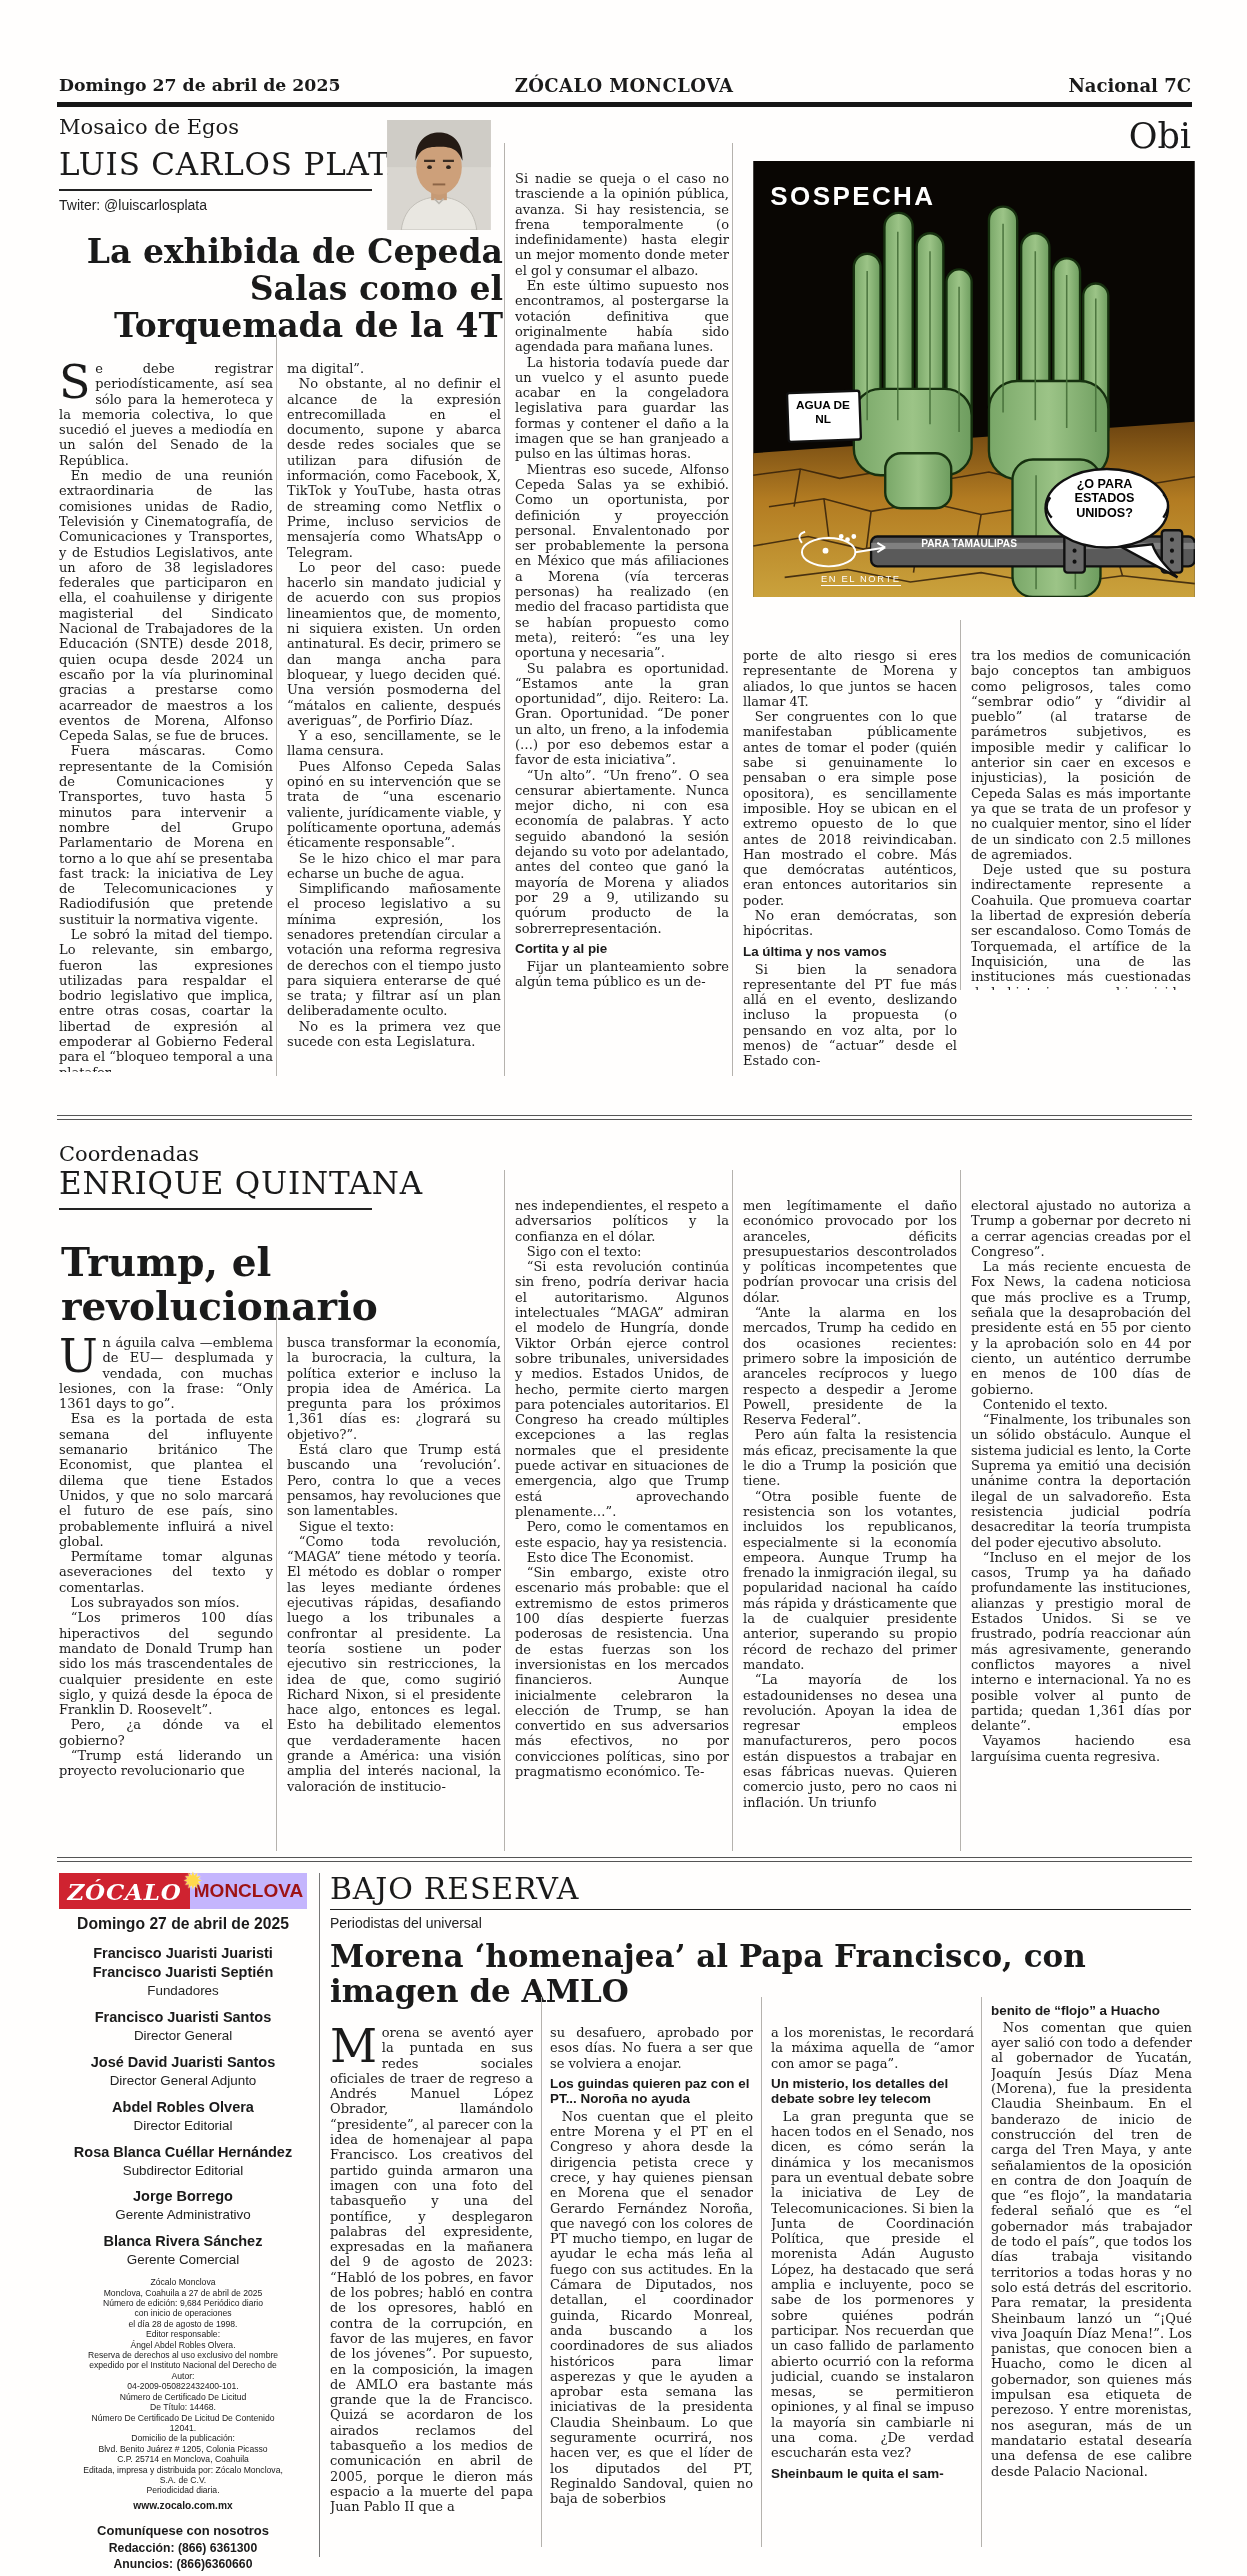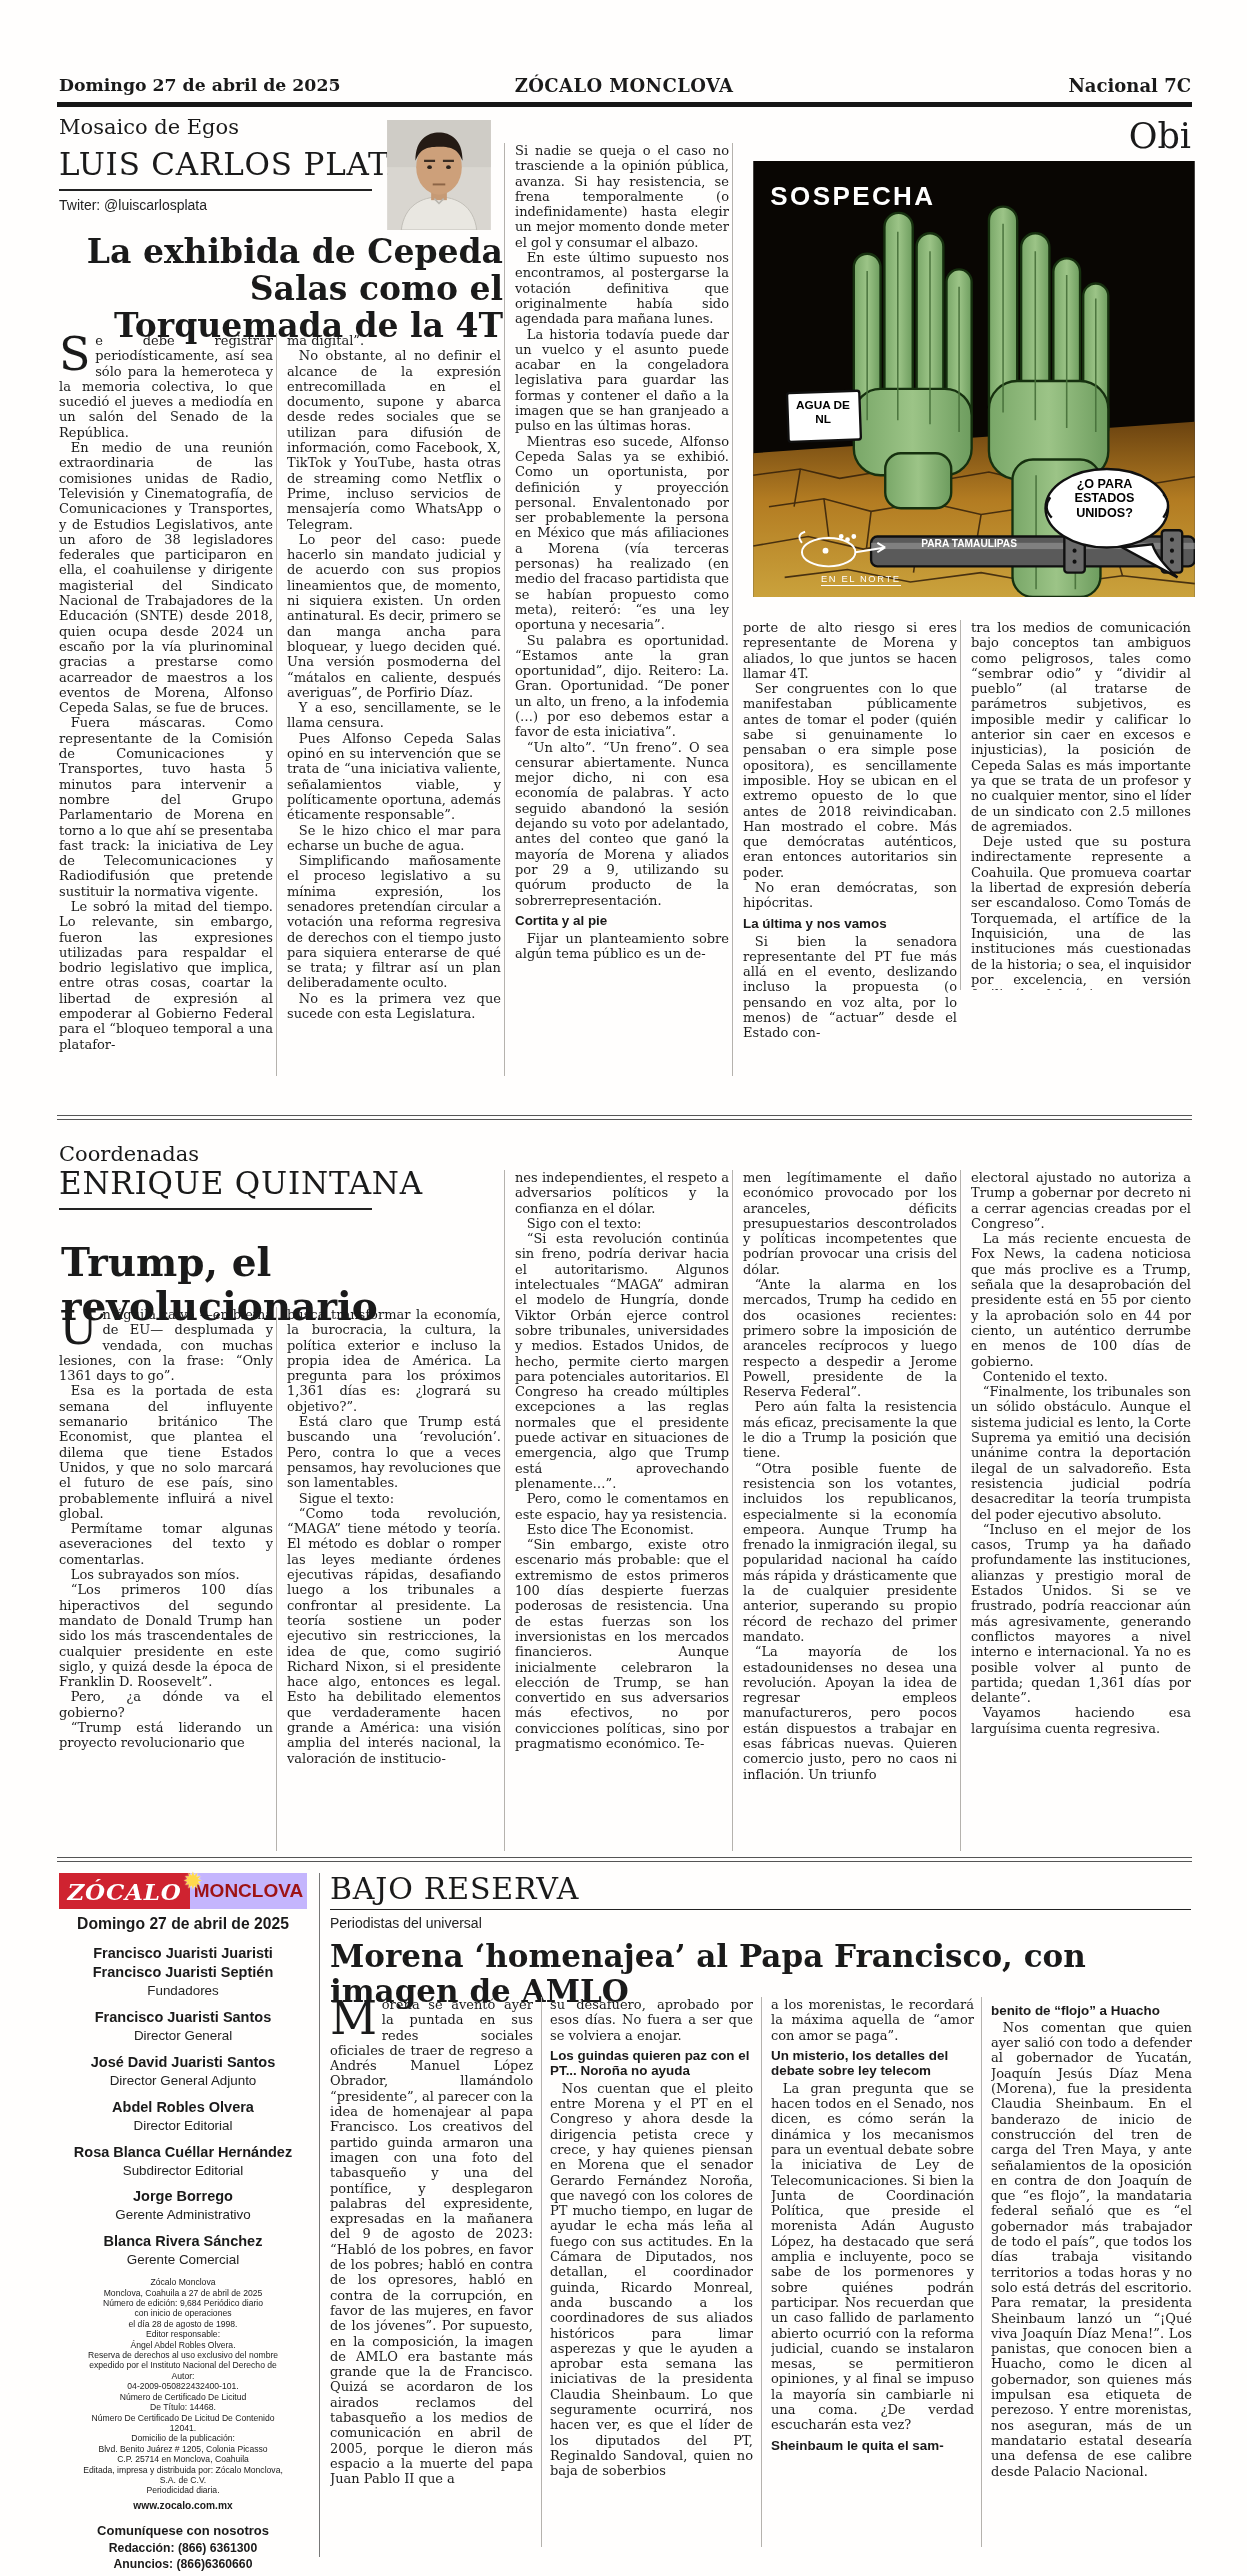--- a/index.html
+++ b/index.html
@@ -18,21 +18,21 @@
   .colauthor{font-size:31px;letter-spacing:0.8px;}
   .underline{height:1.6px;background:#222;}
   .twitter{font-family:"Liberation Sans",sans-serif;font-size:14px;color:#222;}
   .headline{font-weight:bold;line-height:1.12;}
   .h1a{font-size:33px;}
   .h1b{font-size:39px;}
   .h1c{font-size:31px;}
   
   .col{position:absolute;text-align:justify;overflow:hidden;}
   .col p{margin:0;font-size:13px;line-height:15.3px;text-indent:11.8px;}
-  .col p:first-child{text-indent:0;}
+  .col p:first-child{text-indent:0;margin-top:28px;}
   .col p.subhead{font-family:"Liberation Sans",sans-serif;font-weight:bold;font-size:13.4px;
                  line-height:15px;text-indent:0;margin:5.5px 0 2.4px 0;text-align:left;}
   .dc p:first-child::first-letter{float:left;font-size:46px;line-height:.82;padding:3.1px 4.7px 0 0;}
   
   #cartoon{position:absolute;left:753px;top:161px;width:442px;height:436px;}
   .ct-title{position:absolute;left:17.3px;top:20.4px;color:#fff;font-family:"Liberation Sans",sans-serif;
             font-weight:bold;font-size:26px;letter-spacing:2.4px;}
   .ct-bubble{position:absolute;left:305px;top:316px;width:93px;text-align:center;color:#000;
              font-family:"Liberation Sans",sans-serif;font-weight:bold;font-size:12.6px;line-height:1.15;}
   .ct-sign{position:absolute;left:38px;top:237px;width:64px;text-align:center;color:#000;
@@ -189,21 +189,21 @@
       <p>Se debe registrar periodísticamente, así sea sólo para la hemeroteca y la memoria colectiva, lo que sucedió el jueves a mediodía en un salón del Senado de la República.</p>
       <p>En medio de una reunión extraordinaria de las comisiones unidas de Radio, Televisión y Cinematografía, de Comunicaciones y Transportes, y de Estudios Legislativos, ante un aforo de 38 legisladores federales que participaron en ella, el coahuilense y dirigente magisterial del Sindicato Nacional de Trabajadores de la Educación (SNTE) desde 2018, quien ocupa desde 2024 un escaño por la vía plurinominal gracias a prestarse como acarreador de maestros a los eventos de Morena, Alfonso Cepeda Salas, se fue de bruces.</p>
       <p>Fuera máscaras. Como representante de la Comisión de Comunicaciones y Transportes, tuvo hasta 5 minutos para intervenir a nombre del Grupo Parlamentario de Morena en torno a lo que ahí se presentaba fast track: la iniciativa de Ley de Telecomunicaciones y Radiodifusión que pretende sustituir la normativa vigente.</p>
       <p>Le sobró la mitad del tiempo. Lo relevante, sin embargo, fueron las expresiones utilizadas para respaldar el bodrio legislativo que implica, entre otras cosas, coartar la libertad de expresión al empoderar al Gobierno Federal para el “bloqueo temporal a una platafor-</p>
     </div>
   <div class="col" style="left:287px;top:333px;width:214px;height:755px;">
       <p>ma digital”.</p>
       <p>No obstante, al no definir el alcance de la expresión entrecomillada en el documento, supone y abarca desde redes sociales que se utilizan para difusión de información, como Facebook, X, TikTok y YouTube, hasta otras de streaming como Netflix o Prime, incluso servicios de mensajería como WhatsApp o Telegram.</p>
       <p>Lo peor del caso: puede hacerlo sin mandato judicial y de acuerdo con sus propios lineamientos que, de momento, ni siquiera existen. Un orden antinatural. Es decir, primero se dan manga ancha para bloquear, y luego deciden qué. Una versión posmoderna del “mátalos en caliente, después averiguas”, de Porfirio Díaz.</p>
       <p>Y a eso, sencillamente, se le llama censura.</p>
-      <p>Pues Alfonso Cepeda Salas opinó en su intervención que se trata de “una iniciativa valiente, señalamientos viable, y políticamente oportuna, además éticamente responsable”.</p>
+      <p>Pues Alfonso Cepeda Salas opinó en su intervención que se trata de “una escenario valiente, jurídicamente viable, y políticamente oportuna, además éticamente responsable”.</p>
       <p>Se le hizo chico el mar para echarse un buche de agua.</p>
       <p>Simplificando mañosamente el proceso legislativo a su mínima expresión, los senadores pretendían circular a votación una reforma regresiva de derechos con el tiempo justo para siquiera enterarse de qué se trata; y filtrar así un plan deliberadamente oculto.</p>
       <p>No es la primera vez que sucede con esta Legislatura.</p>
     </div>
   <div class="col" style="left:515px;top:143px;width:214px;height:936px;">
       <p>Si nadie se queja o el caso no trasciende a la opinión pública, avanza. Si hay resistencia, se frena temporalmente (o indefinidamente) hasta elegir un mejor momento donde meter el gol y consumar el albazo.</p>
       <p>En este último supuesto nos encontramos, al postergarse la votación definitiva que originalmente había sido agendada para mañana lunes.</p>
       <p>La historia todavía puede dar un vuelco y el asunto puede acabar en la congeladora legislativa para guardar las formas y contener el daño a la imagen que se han granjeado a pulso en las últimas horas.</p>
       <p>Mientras eso sucede, Alfonso Cepeda Salas ya se exhibió. Como un oportunista, por definición y proyección personal. Envalentonado por ser probablemente la persona en México que más afiliaciones a Morena (vía terceras personas) ha realizado (en medio del fracaso partidista que se habían propuesto como meta), reiteró: “es una ley oportuna y necesaria”.</p>
       <p>Su palabra es oportunidad. “Estamos ante la gran oportunidad”, dijo. Reitero: La. Gran. Oportunidad. “De poner un alto, un freno, a la infodemia (…) por eso debemos estar a favor de esta iniciativa”.</p>

